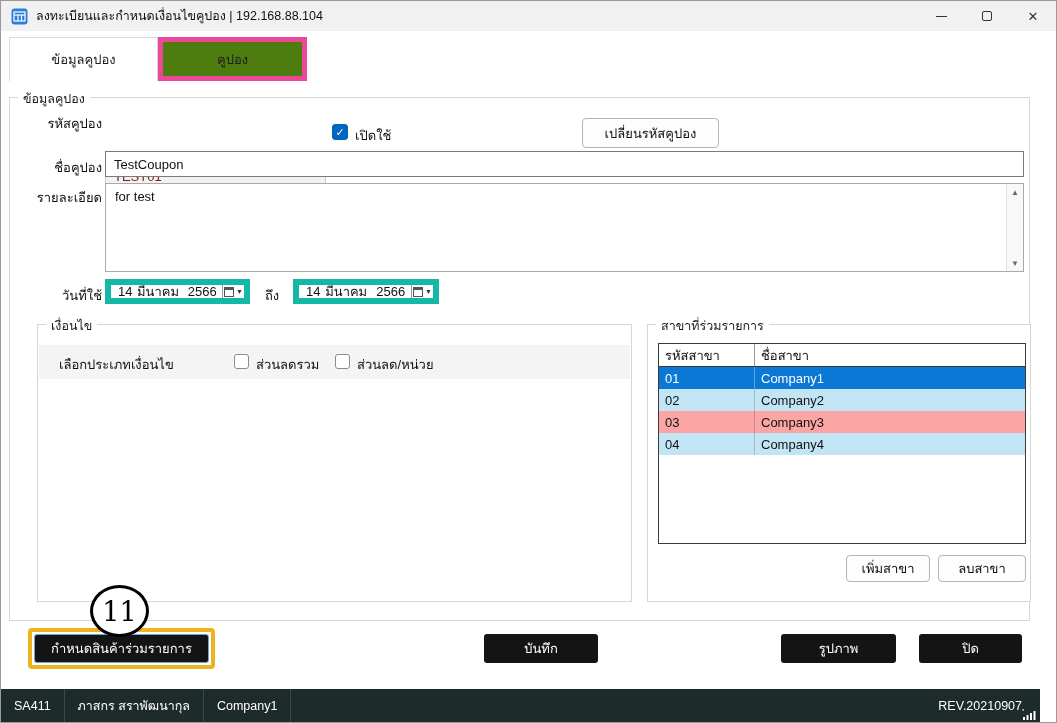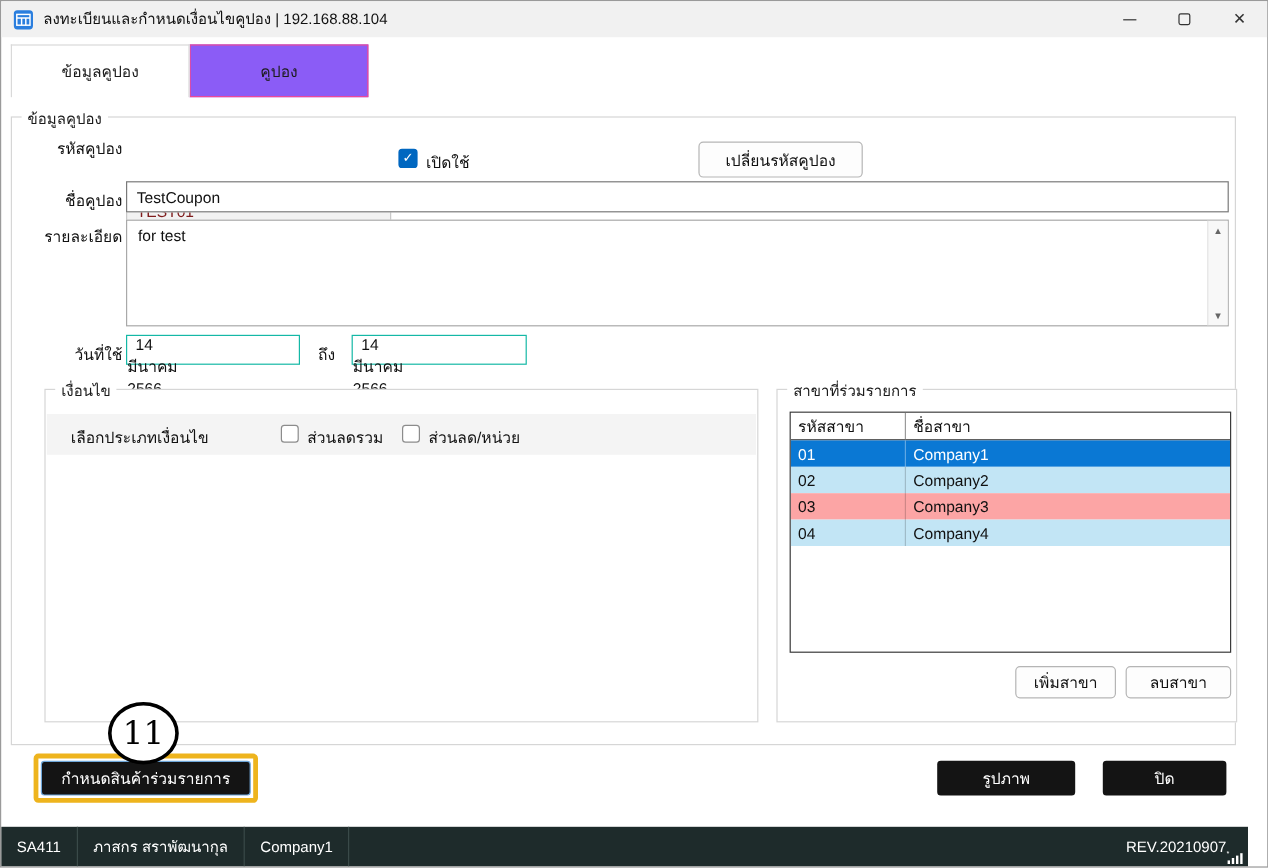--- a/index.html
+++ b/index.html
@@ -12,21 +12,21 @@
   .app-icon { margin-left:10px; width:17px; height:17px; flex:0 0 auto; }
   .title-text { margin-left:8px; font-size:12.5px; color:#111; white-space:nowrap; }
   .winbtns { position:absolute; right:0; top:0; height:30px; display:flex; }
   .winbtn { width:46px; height:30px; display:flex; align-items:center; justify-content:center; color:#333; font-size:13px; }
   .glyph-min { width:11px; height:1px; background:#333; display:block; }
   .glyph-max { width:10px; height:10px; border:1px solid #333; border-radius:2px; display:block; }
 
   
   .tab { position:absolute; top:36px; height:44px; width:149px; display:flex; align-items:center; justify-content:center; font-size:13px; color:#1c1c1c; }
   .tab.active { left:8px; background:#fff; border:1px solid #d9d9d9; border-bottom:none; z-index:2; }
-  .tab.inactive { left:157px; background:#8b5cf6; border:1px solid #ec4899;font-family:Liberation Serif, serif; }
+  .tab.inactive { left:157px; background:#4d7c0f; border:5px solid #ec4899;font-family:Liberation Serif, serif; }
 
   
   .groupbox { position:absolute; border:1px solid #d6d6d6; background:#fff; }
   .gb-label { position:absolute; top:-9px; left:8px; background:#fff; padding:0 5px; font-size:12.5px; color:#1a1a1a; white-space:nowrap; }
   #gb-main   { left:8px;   top:96px;  width:1021px; height:524px; }
   #gb-cond   { left:27px;  top:226px; width:595px;  height:278px; }
   #gb-branch { left:637px; top:226px; width:384px;  height:278px; }
 
   .fl { position:absolute; left:4px; width:88px; text-align:right; font-size:13px; color:#111; white-space:nowrap; }
 
@@ -43,21 +43,21 @@
 
   
   #desc-box { position:absolute; left:95px; top:85px; width:919px; height:89px; border:1px solid #a9a9a9; background:#fff; }
   .desc-text { padding:5px 9px; font-size:13px; color:#111; }
   .vscroll { position:absolute; top:0; right:0; bottom:0; width:17px; background:#f8f8f8; border-left:1px solid #e4e4e4; }
   .scroll-arrow { position:absolute; left:0; right:0; height:16px; display:flex; align-items:center; justify-content:center; font-size:8px; color:#666; }
   .scroll-arrow.up { top:0; }
   .scroll-arrow.down { bottom:0; }
 
   
-  .dtp { position:absolute; height:25px; border:1px solid #14b8a6; background:#fff; display:flex; align-items:stretch; font-size:13px; color:#111;flex-direction:column; }
+  .dtp { position:absolute; height:25px; border:6px solid #14b8a6; background:#fff; display:flex; align-items:stretch; font-size:13px; color:#111; }
   .dtp-seg { display:flex; align-items:center; }
   .dtp-day   { width:28px; padding-left:7px; }
   .dtp-month { width:56px; }
   .dtp-year  { width:38px; }
   .dtp-right { width:24px; border-left:1px solid #9a9a9a; display:flex; align-items:center; justify-content:center; gap:2px; }
   .cal-icon { width:10px; height:10px; border:1px solid #555; border-top:3px solid #555; display:block; }
   .dd-arrow { font-size:7px; color:#333; line-height:1; }
 
   
   .cond-band { position:absolute; left:1px; right:1px; top:20px; height:34px; background:#f4f4f4; }
@@ -224,20 +224,23 @@
     </div>
   </div>
 
   <div class="hl-ring">
     <div class="btn-dark">
       <span>กำหนดสินค้าร่วมรายการ</span>
     </div>
   </div>
   <div class="circle-anno">
     <span>11</span>
+  </div>
+  <div class="btn-dark" style="left:483px; top:633px; width:114px; height:29px;">
+    <span>บันทึก</span>
   </div>
   <div class="btn-dark" style="left:780px; top:633px; width:115px; height:29px;">
     <span>รูปภาพ</span>
   </div>
   <div class="btn-dark" style="left:918px; top:633px; width:103px; height:29px;">
     <span>ปิด</span>
   </div>
 
   <div class="statusbar">
     <span class="sb-item">SA411</span>

